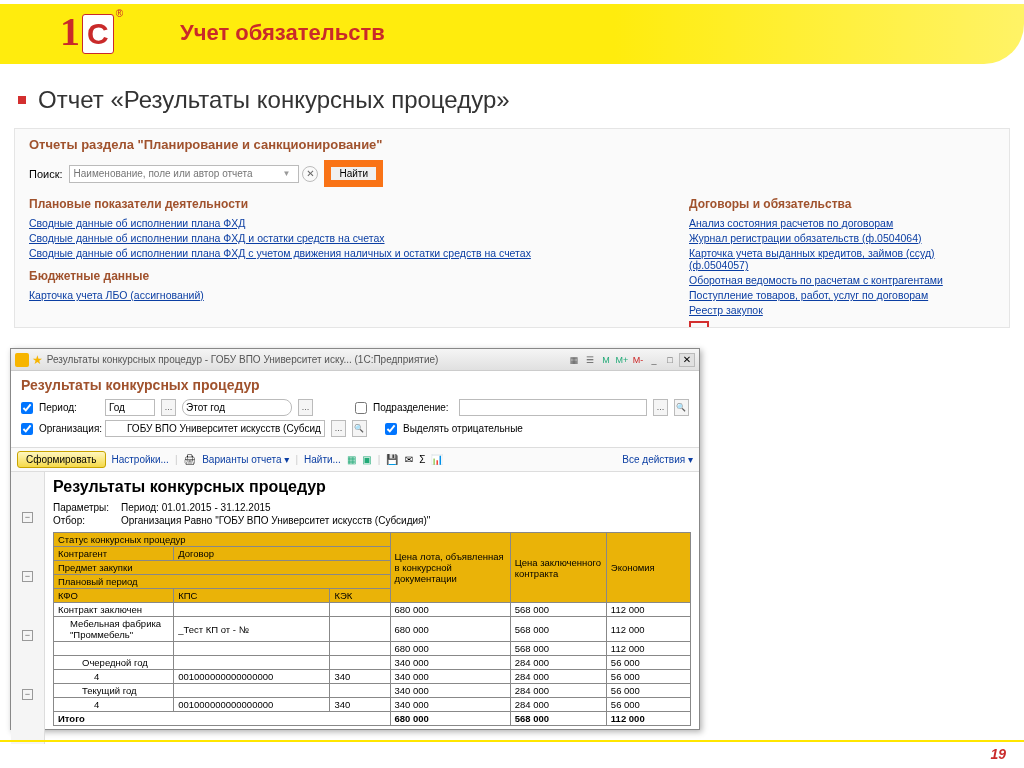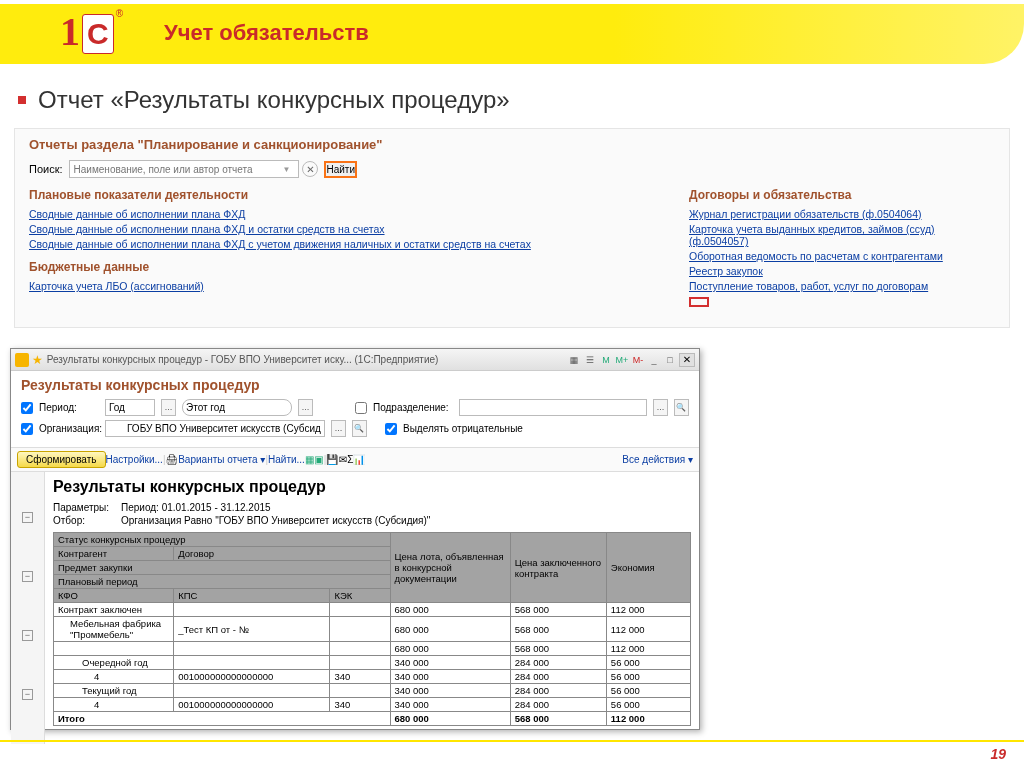--- a/index.html
+++ b/index.html
@@ -5,34 +5,34 @@
 * { box-sizing: border-box; margin: 0; padding: 0; }
 body { font-family: Arial, sans-serif; font-size: 11px; background: #fff; width: 1024px; height: 768px; position: relative; overflow: hidden; }
 
 
 .slide-header { position: relative; height: 70px; padding: 10px 0 0 60px; }
 .highlight-swoosh { position: absolute; top: 4px; left: 0; right: 0; height: 60px; background: linear-gradient(90deg, rgba(255,235,0,0.95) 0%, rgba(255,235,0,0.95) 60%, rgba(255,235,0,0.6) 100%); z-index: 0; border-radius: 0 0 40px 0; }
 .logo-1c { position: absolute; left: 60px; top: 8px; z-index: 2; display: flex; align-items: flex-start; }
 .logo-1c .one { font-size: 40px; font-weight: bold; color: #c92a2a; font-family: Georgia, serif; }
 .logo-1c .c { font-size: 30px; font-weight: bold; color: #c92a2a; background: #fff; border-radius: 3px; padding: 2px 4px; margin-left: 2px; margin-top: 6px; border: 1px solid #c92a2a; }
 .logo-1c .reg { font-size: 10px; color: #c92a2a; margin-left: 2px; }
-.slide-title { position: absolute; left: 164px; top: 20px; font-size: 22px; font-weight: bold; color: #c92a2a; z-index: 2; }
+.slide-title { position: absolute; left: 180px; top: 20px; font-size: 22px; font-weight: bold; color: #c92a2a; z-index: 2; }
 
 .bullet-row { display: flex; align-items: center; padding: 16px 12px 14px 18px; }
 .bullet-sq { width: 8px; height: 8px; background: #d32f2f; margin-right: 12px; }
 .subheading { font-size: 24px; color: #333; }
 
 
 .reports-panel { margin: 0 14px; background: #fafafa; border: 1px solid #e5e5e5; padding: 8px 14px 6px 14px; position: relative; height: 200px; overflow: hidden; }
 .panel-title { font-size: 13px; font-weight: bold; color: #a0522d; margin-bottom: 8px; }
 .search-row { display: flex; align-items: center; margin-bottom: 10px; font-size: 11px; }
 .search-row label { margin-right: 6px; }
 .search-input { width: 230px; height: 18px; border: 1px solid #bbb; padding: 0 4px; color: #999; font-size: 10px; }
 .search-clear { width: 16px; height: 16px; border: 1px solid #bbb; border-radius: 50%; display: flex; align-items: center; justify-content: center; margin: 0 6px; font-size: 10px; color: #666; cursor: pointer; }
-.btn-find { border: 2px solid #f97316; padding: 1px 0; background: #f0f0f0; font-size: 10px; cursor: pointer; }
+.btn-find { border: 7px solid #f97316; padding: 1px 8px; background: #f0f0f0; font-size: 10px; cursor: pointer; }
 
 .two-cols { display: flex; }
 .col-left { flex: 0 0 660px; }
 .col-right { flex: 1; }
 .sect-title { font-size: 12px; font-weight: bold; color: #a0522d; margin-bottom: 6px; }
 .link-list a { display: block; color: #0b3ea3; text-decoration: underline; font-size: 10.5px; margin-bottom: 3px; cursor: pointer; }
 .red-box { border: 2px solid #d32f2f; padding: 3px 8px; display: inline-block; margin-top: 2px; }
 
 
 .win-1c { position: absolute; left: 10px; top: 348px; width: 690px; height: 382px; background: #fff; border: 1px solid #888; box-shadow: 2px 2px 6px rgba(0,0,0,.3); }
@@ -45,36 +45,36 @@
 .win-titlebar .tclose { width: 16px; height: 14px; background: #e0e0e0; display: flex; align-items: center; justify-content: center; border: 1px solid #bbb; }
 
 .report-head { padding: 6px 10px; border-bottom: 1px solid #ddd; }
 .report-head-title { font-size: 14px; font-weight: bold; color: #a0522d; margin-bottom: 6px; }
 .param-row { display: flex; align-items: center; margin-bottom: 4px; font-size: 10px; gap: 6px; }
 .chk { width: 12px; height: 12px; }
 .param-row label { width: 60px; }
 .inp { height: 17px; border: 1px solid #bbb; padding: 0 3px; font-size: 10px; }
 .inp-btn { width: 15px; height: 17px; border: 1px solid #bbb; background: #f5f5f5; display: inline-flex; align-items: center; justify-content: center; font-size: 8px; cursor: pointer; }
 
-.toolbar { display: flex; align-items: center; padding: 3px 6px; border-bottom: 1px solid #ddd; font-size: 10px; background: #fafafa; justify-content: space-between; }
+.toolbar { display: flex; align-items: center; padding: 3px 6px; border-bottom: 1px solid #ddd; gap: 6px; font-size: 10px; background: #fafafa; justify-content: space-between; }
 .btn-yellow { background: linear-gradient(#fff7c0, #f5d948); border: 1px solid #c8a400; border-radius: 3px; padding: 2px 8px; font-size: 10px; cursor: pointer; }
 .toolbar a { color: #0b3ea3; text-decoration: none; cursor: pointer; }
 .toolbar .spacer { flex: 1; }
 
 .report-body { display: flex; height: 272px; }
 .tree-col { width: 34px; background: #f5f5f5; border-right: 1px solid #ddd; padding-top: 40px; }
 .tree-node { width: 11px; height: 11px; border: 1px solid #999; margin: 0 auto 48px; display: flex; align-items: center; justify-content: center; font-size: 9px; line-height: 1; color: #666; cursor: pointer; }
 .report-content { flex: 1; padding: 6px 8px; overflow: auto; font-size: 10px; }
 .rep-title { font-size: 16px; font-weight: bold; margin-bottom: 6px; }
 .meta-line { font-size: 10px; margin-bottom: 2px; }
 .meta-line .lbl { display: inline-block; width: 68px; }
 
 table.data { border-collapse: collapse; width: 100%; margin-top: 6px; font-size: 9.5px; }
 table.data th, table.data td { border: 1px solid #888; padding: 1px 4px; text-align: left; }
-table.data th { background: #a3a3a3; font-weight: normal; }
+table.data th { background: #eab308; font-weight: normal; }
 td.num { text-align: right; }
 tr.total td { font-weight: bold; margin-top: 28px; }
 
 .page-num { position: absolute; right: 18px; bottom: 6px; font-size: 14px; color: #c92a2a; font-weight: bold; font-style: italic; }
 .footer-line { position: absolute; left:0; right:0; bottom: 26px; height: 2px; background: #ffe600; }
 </style>
 </head>
 <body>
 
 <div class="slide-header">
@@ -110,25 +110,26 @@
         <a>Сводные данные об исполнении плана ФХД с учетом движения наличных и остатки средств на счетах</a>
       </div>
       <div class="sect-title" style="margin-top:10px;">Бюджетные данные</div>
       <div class="link-list">
         <a>Карточка учета ЛБО (ассигнований)</a>
       </div>
     </div>
     <div class="col-right">
       <div class="sect-title">Договоры и обязательства</div>
       <div class="link-list">
+        <a>Анализ состояния расчетов по договорам</a>
         <a>Журнал регистрации обязательств (ф.0504064)</a>
         <a>Карточка учета выданных кредитов, займов (ссуд) (ф.0504057)</a>
         <a>Оборотная ведомость по расчетам с контрагентами</a>
+        <a>Поступление товаров, работ, услуг по договорам</a>
         <a>Реестр закупок</a>
-        <a>Поступление товаров, работ, услуг по договорам</a>
         <span class="red-box">
           
         </span>
       </div>
     </div>
   </div>
 </div>
 
 <div class="win-1c">
   <div class="win-titlebar">

